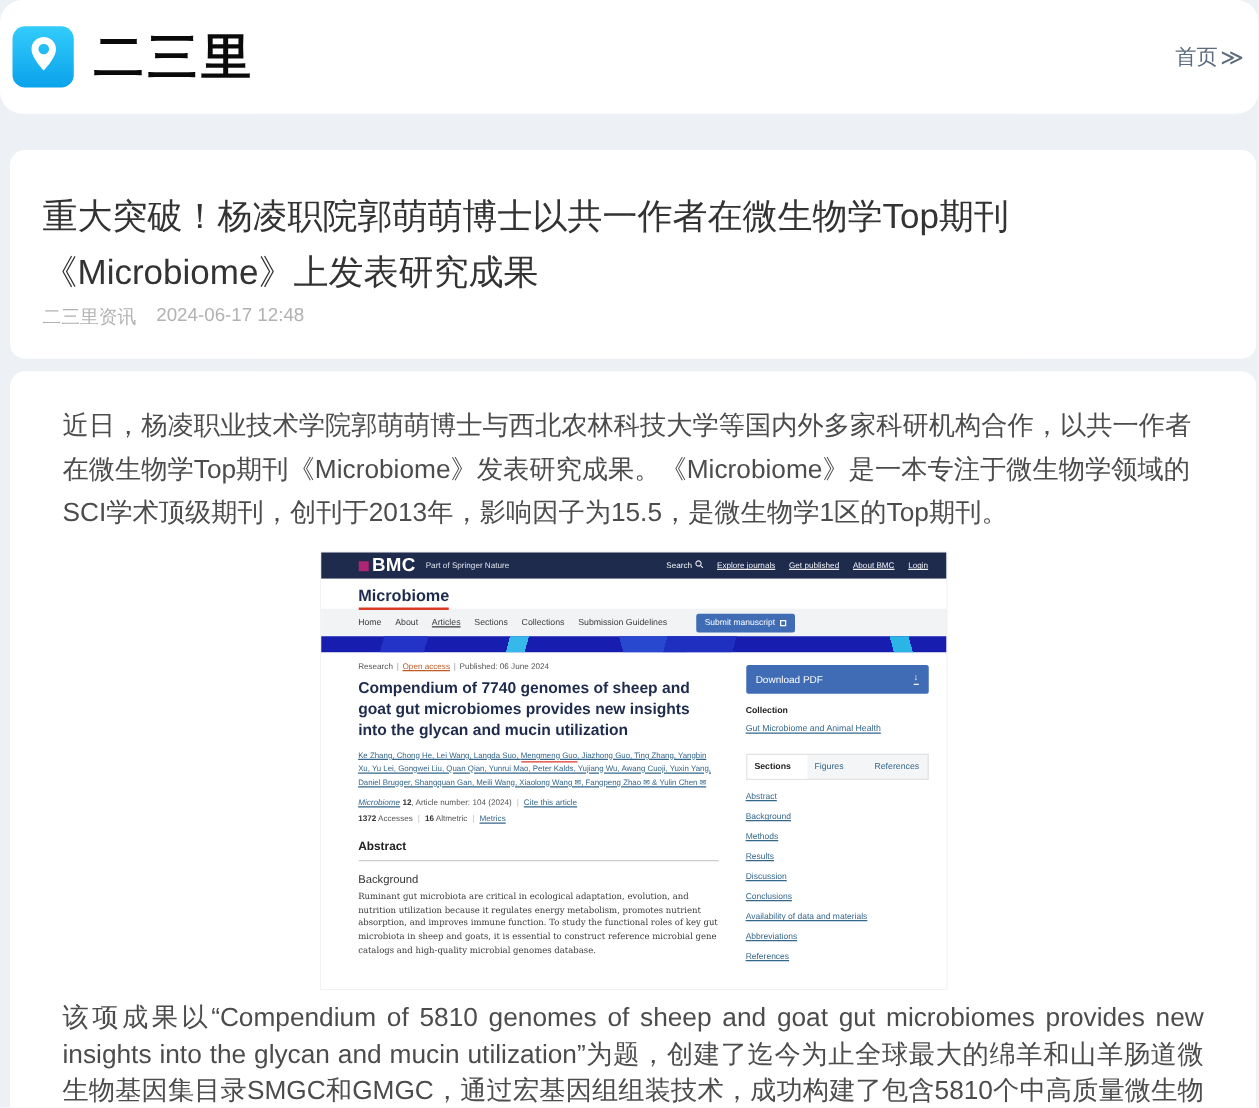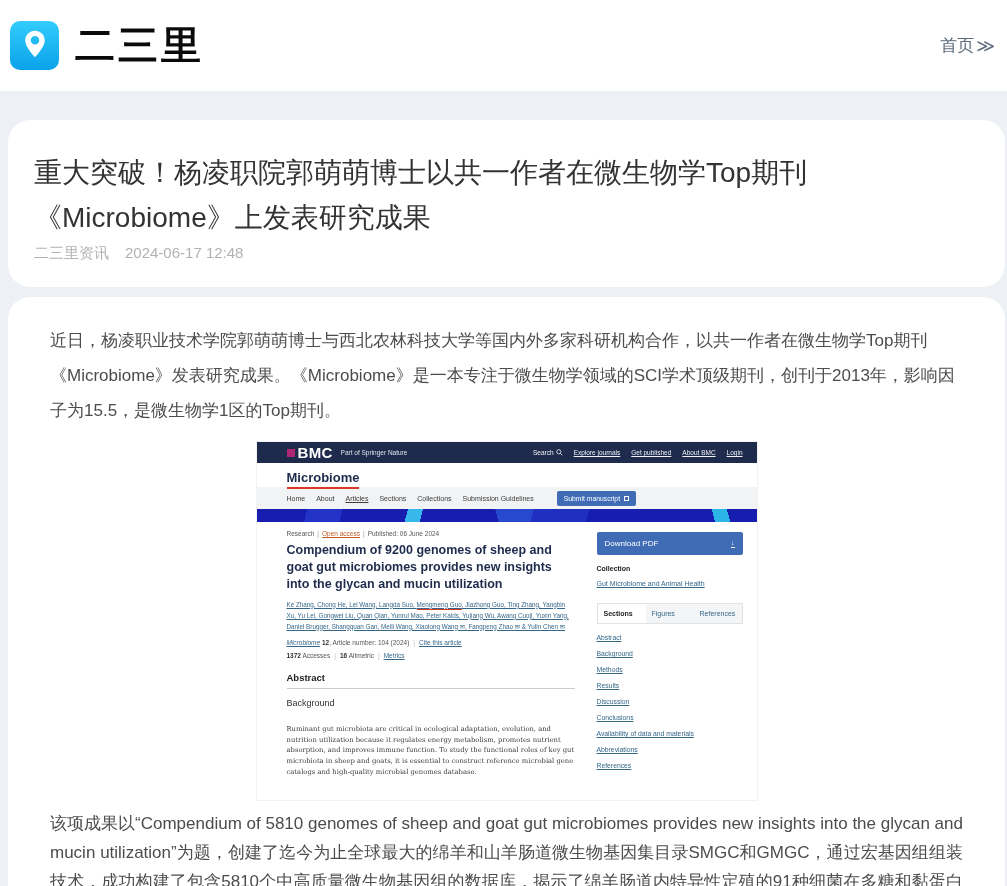--- a/index.html
+++ b/index.html
@@ -7,52 +7,53 @@
   body {
     font-family:"Liberation Sans", sans-serif;
     background:#edf0f4;
     overflow:hidden;
   }
   
   .site-header {
     height:91px; background:#fff;
     display:flex; align-items:center;
     padding:0 12px 0 10px;
+    border-radius:18px;
   }
   .logo-box {
     width:49px; height:49px; border-radius:10px;
     background:linear-gradient(180deg,#33ccfc 0%,#0aa2ea 100%);
     display:flex; align-items:center; justify-content:center;
   }
   .logo-box svg { width:34px; height:34px; }
   .brand {
     font-size:40px; font-weight:900; color:#0a0a0a;
     margin-left:16px; letter-spacing:3px;
   }
   .home-link {
     margin-left:auto; color:#5c6b7d; font-size:17px;
     display:flex; align-items:center; gap:2px; cursor:pointer;
   }
   .home-arrow { font-size:18px; }
   
   .card {
-    background:#fff; border-radius:22px;
+    background:#fff; border-radius:12px;
     margin:0 2px 0 8px;
   }
   .title-card { margin-top:29px; padding:30px 32px 24px 26px; }
   .article-title {
     font-size:28px; font-weight:400; color:#333;
     line-height:45px;
   }
   .byline {
     margin-top:4px; display:flex; gap:16px;
     font-size:15px; color:#b2b2b2;
   }
   .body-card { margin-top:10px; padding:26px 42px 40px 42px; min-height:600px; }
-  .para { font-size:17px; color:#4c4c4c; }
+  .para { font-size:21px; color:#4c4c4c; }
   .para-1 { line-height:35px; }
   .para-2 { line-height:29px; text-align:justify; margin-top:9px; }
   
   .bmc {
     width:500px; margin:14px auto 6px auto;
     font-family:"Liberation Sans", sans-serif;
     box-shadow:0 0 0 1px #f2f2f2;
   }
   .bmc a, .bmc .lnk { text-decoration:underline; cursor:pointer; }
   .bmc-top {
@@ -107,21 +108,21 @@
   .pipe { color:#bbb; margin:0 4px; }
   .bmc-stats { font-size:6.5px; color:#555; margin-top:6px; }
   .stats-lnk { color:#35678a; }
   .bmc-abstract-h {
     font-size:9.5px; font-weight:700; color:#222;
     margin-top:13px; padding-bottom:5px; border-bottom:1px solid #ccc;
   }
   .bmc-bg-h { font-size:9px; font-weight:400; color:#333; margin-top:9px; }
   .bmc-bg-text {
     font-family:"DejaVu Serif", serif;
-    font-size:6.8px; color:#3a3a3a; line-height:1.6; margin-top:16px;
+    font-size:6.8px; color:#3a3a3a; line-height:1.6; margin-top:4px;
   }
   .bmc-side { width:148px; }
   .btn-pdf {
     width:100%; background:#3f6cb5; color:#fff; border:none; cursor:pointer;
     font-size:8px; padding:7px 8px; border-radius:2px;
     display:flex; justify-content:space-between; align-items:center;
     margin-top:2px;
   }
   .dl-ico { border-bottom:1px solid #fff; line-height:1; font-size:7px; padding-bottom:0.5px; }
   .side-collection-label { font-size:7px; font-weight:700; color:#222; margin-top:10px; }
@@ -204,21 +205,21 @@
       </button>
     </div>
 
     <div class="bmc-banner"></div>
 
     <div class="bmc-body">
       <div class="bmc-main">
         <div class="bmc-meta">
           <span>Research</span><span class="meta-sep">|</span><span class="open-access lnk">Open access</span><span class="meta-sep">|</span><span>Published: 06 June 2024</span>
         </div>
-        <div class="bmc-paper-title">Compendium of 9200 genomes of sheep and goat gut microbiomes provides new insights into the glycan and mucin utilization</div>
+        <div class="bmc-paper-title">Compendium of 7740 genomes of sheep and goat gut microbiomes provides new insights into the glycan and mucin utilization</div>
         <div class="bmc-authors">
           <span class="lnk">Ke Zhang, Chong He, Lei Wang, Langda Suo, </span><span class="lnk hl-red">Mengmeng Guo</span><span class="lnk">, Jiazhong Guo, Ting Zhang, Yangbin Xu, Yu Lei, Gongwei Liu, Quan Qian, Yunrui Mao, Peter Kalds, Yujiang Wu, Awang Cuoji, Yuxin Yang, Daniel Brugger, Shangquan Gan, Meili Wang, Xiaolong Wang ✉, Fangpeng Zhao ✉ &amp; Yulin Chen ✉</span>
         </div>
         <div class="bmc-cite">
           <span class="cite-journal lnk">Microbiome</span>
           <span class="b">12</span><span>, Article number: 104 (2024)</span><span class="pipe">|</span><span class="stats-lnk lnk">Cite this article</span>
         </div>
         <div class="bmc-stats">
           <span class="b">1372</span>
           <span>Accesses</span><span class="pipe">|</span><span class="b">16</span>

